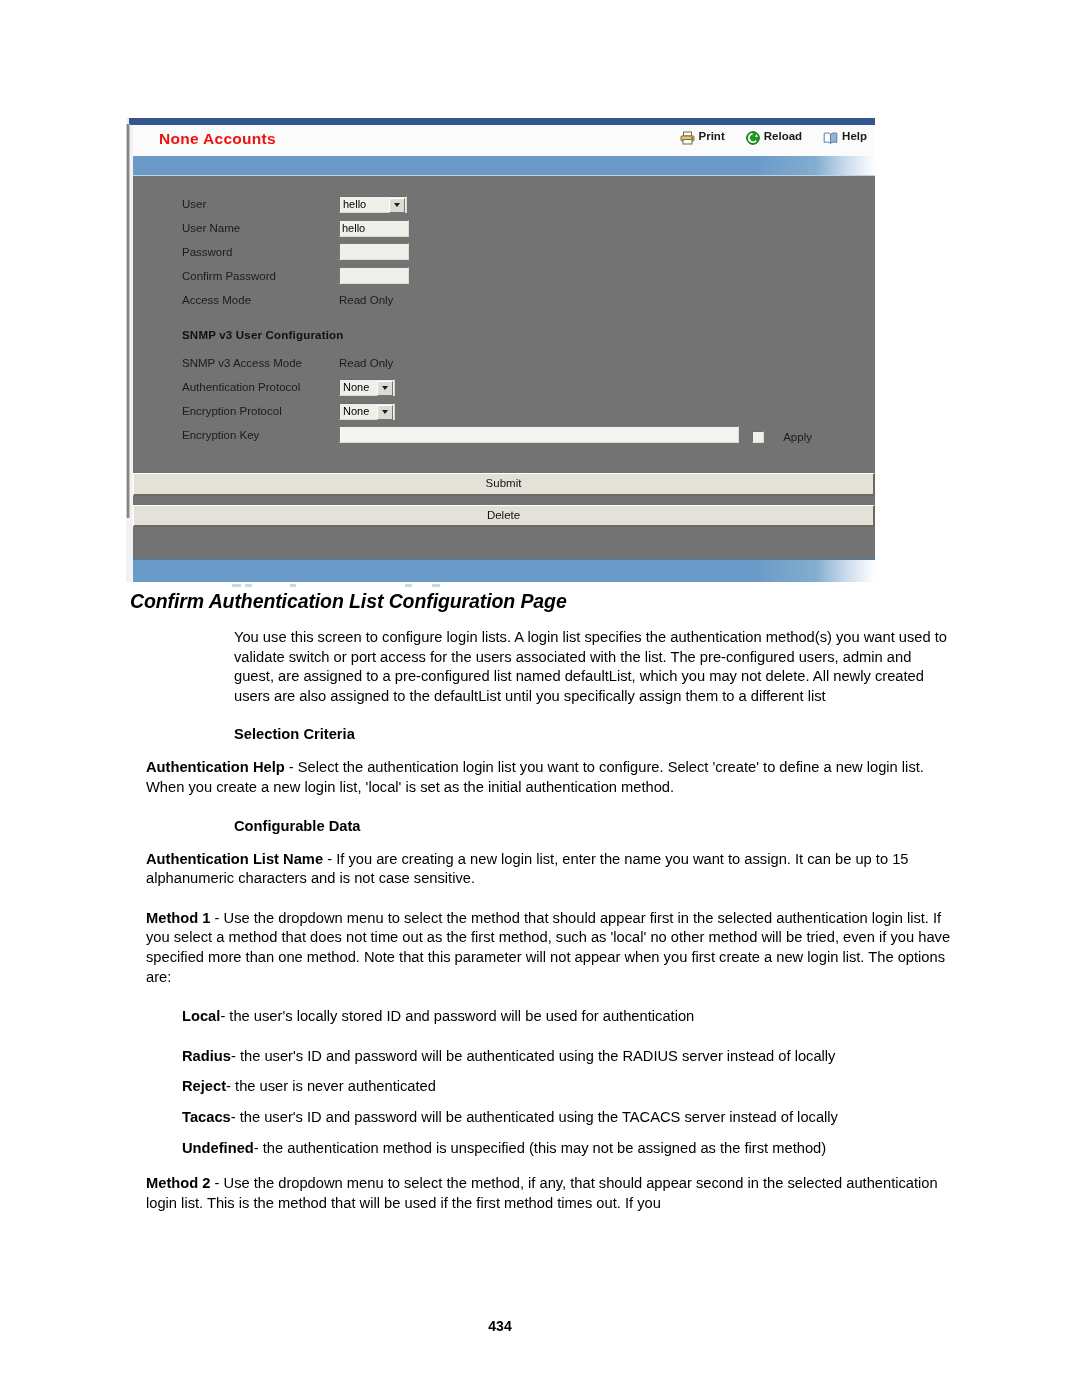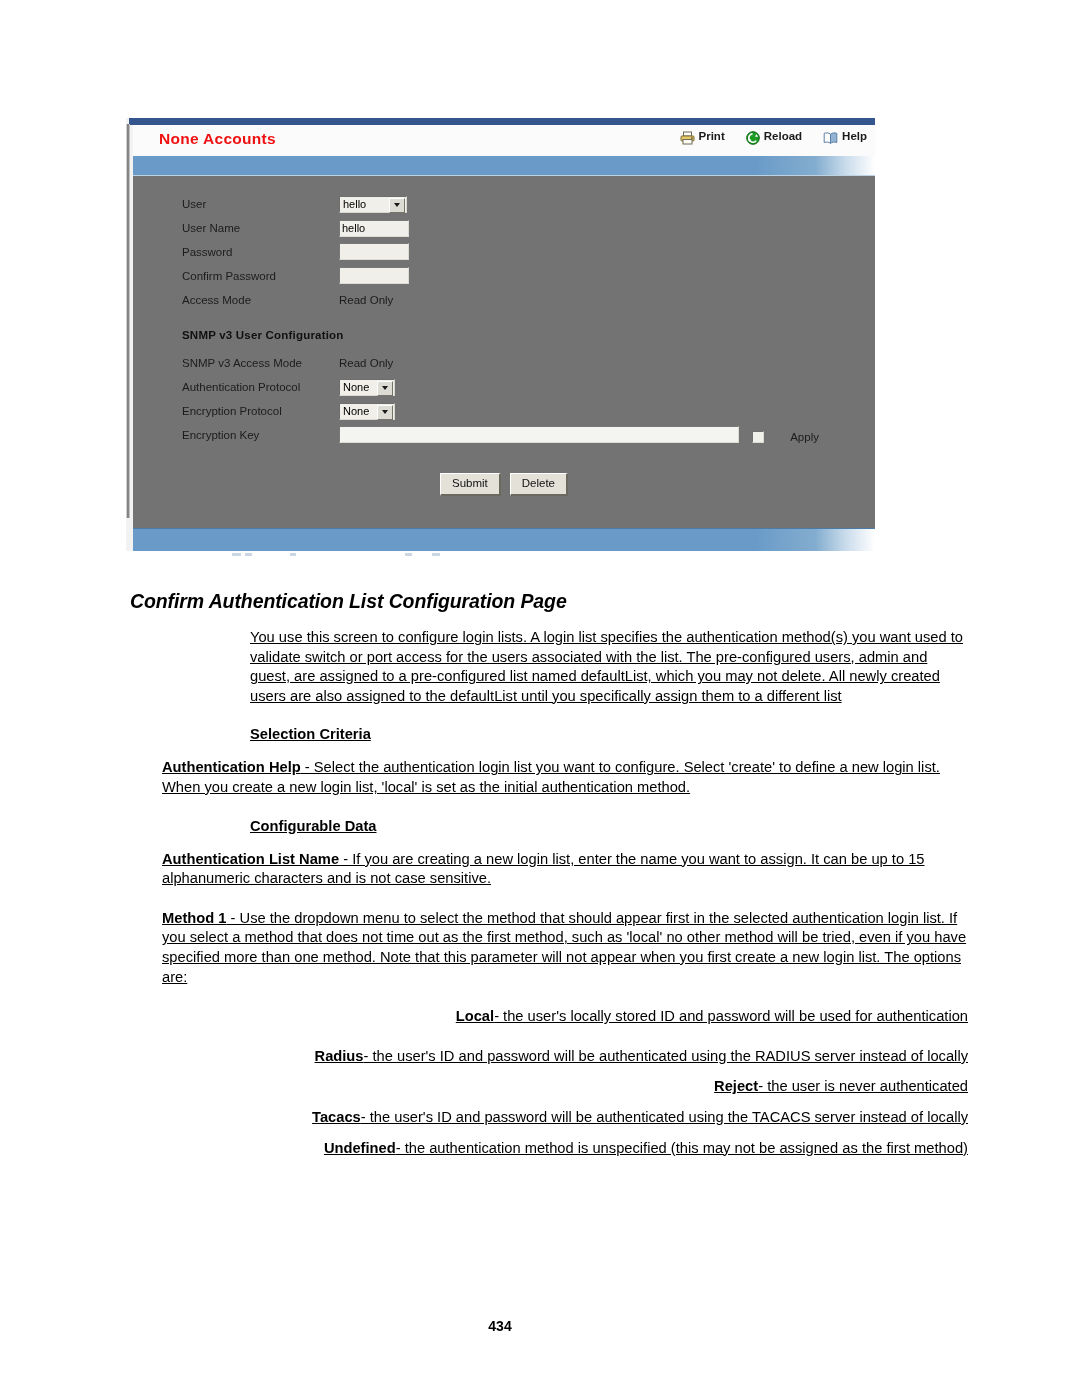--- a/index.html
+++ b/index.html
@@ -185,39 +185,40 @@
     border-top: 1px solid #6e6e6e;
     border-left: 1px solid #6e6e6e;
     border-right: 1px solid #dadad2;
     border-bottom: 1px solid #dadad2;
     vertical-align: middle;
     cursor: pointer;
   }
   .apply-wrap {
     display: inline-flex;
     align-items: center;
-    gap: 26px;
+    gap: 19px;
     margin-left: 10px;
   }
   .apply-lbl { font-size: 11.5px; color: #1c1c1c; }
 
   .section-head {
     margin: 17px 0 10px 49px;
     font-size: 11.5px;
     font-weight: bold;
     color: #111;
     letter-spacing: .2px;
   }
 
   .buttons {
     margin: 26px 0 0 0;
     padding-bottom: 20px;
     display: flex;
     justify-content: center;
     gap: 9px;
+    flex-direction: column;
   }
   .btn {
     font-family: "Liberation Sans", sans-serif;
     font-size: 11.5px;
     color: #111;
     background: #e3e1d8;
     padding: 3px 11px 4px 11px;
     border-top: 1px solid #ffffff;
     border-left: 1px solid #ffffff;
     border-right: 2px solid #6c6a60;
@@ -251,40 +252,38 @@
     margin: 0;
     font-size: 19.5px;
     font-style: italic;
     font-weight: bold;
     color: #000;
     letter-spacing: -.1px;
   }
 
   .body-wrap {
     position: absolute;
-    left: 162px;
+    left: 146px;
     top: 628px;
     width: 806px;
-    text-decoration: underline;
   }
   p.para {
     margin: 0 0 0 0;
     font-size: 14.7px;
     line-height: 19.6px;
     color: #000;
     text-align: left;
   }
   p.indent {
     margin-left: 88px;
     width: 718px;
   }
   p.indent2 {
     margin-left: 36px;
     width: 770px;
-    text-align: right;
   }
   .gap-sm { height: 11px; }
   .gap-md { height: 16px; }
   .gap-lg { height: 20px; }
   .sub-head {
     font-size: 14.7px;
     font-weight: bold;
     color: #000;
     margin-left: 88px;
   }
@@ -492,17 +491,18 @@
     <div class="gap-sm"></div>
     <p class="para indent2"><b class="term">Reject</b><span>- the user is never authenticated</span></p>
 
     <div class="gap-sm"></div>
     <p class="para indent2"><b class="term">Tacacs</b><span>- the user's ID and password will be authenticated using the TACACS server instead of locally</span></p>
 
     <div class="gap-sm"></div>
     <p class="para indent2"><b class="term">Undefined</b><span>- the authentication method is unspecified (this may not be assigned as the first method)</span></p>
 
     <div class="gap-md"></div>
+    <p class="para"><b class="term">Method 2</b><span> - Use the dropdown menu to select the method, if any, that should appear second in the selected authentication login list. This is the method that will be used if the first method times out. If you</span></p>
 
   </div>
 
   <div class="pagenum">434</div>
 </div>
 
 </body></html>

